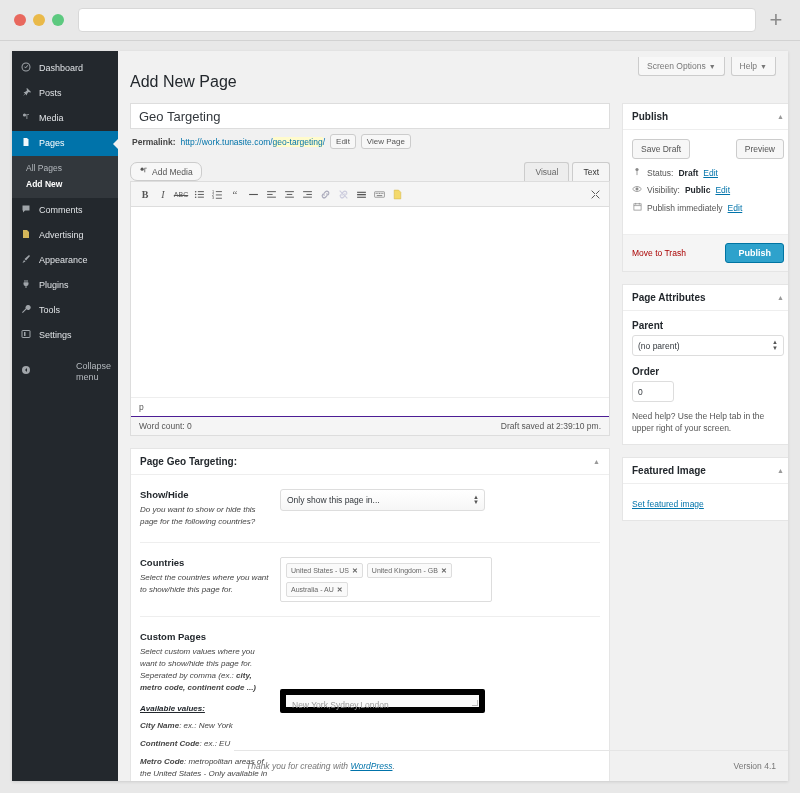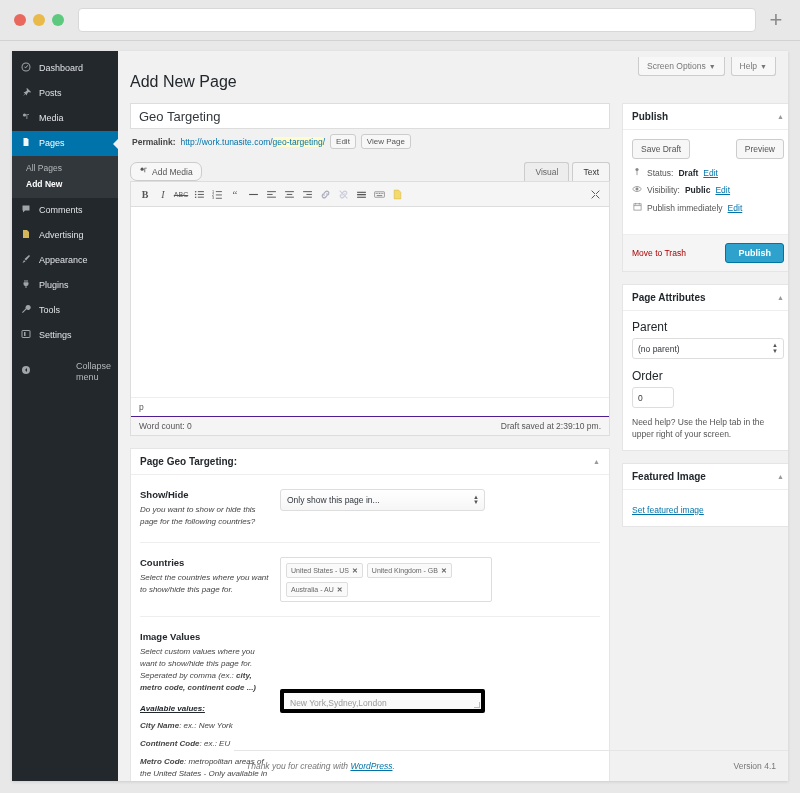--- a/index.html
+++ b/index.html
@@ -240,21 +240,21 @@
     padding: 8px 9px;
   }
   .trash-link { color: #a00; font-size: 8.5px; }
   .btn-primary {
     background: #2ea2cc; border: 1px solid #0074a2;
     color: #fff; font-size: 9px; font-weight: bold;
     border-radius: 3px; padding: 4px 12px;
   }
 
   
-  .attr-label { font-size: 12px; font-weight: normal; color: #23282d; margin-bottom: 4px; }
+  .attr-label { font-size: 10px; font-weight: bold; color: #23282d; margin-bottom: 4px; }
   .attr-select {
     width: 100%; height: 21px;
     border: 1px solid #ddd; border-radius: 3px;
     background: #fff; font-size: 8.5px; color: #32373c;
     padding: 0 32px 0 5px;
     position: relative;
     display: flex; align-items: center;
   }
   .sel-arrows {
     position: absolute; right: 5px;
@@ -317,21 +317,21 @@
     font-style: italic;
     margin: 10px 0 7px 0;
   }
   .avail-item {
     font-size: 8px; color: #444; font-style: italic;
     line-height: 1.5; margin-bottom: 6px;
   }
   .avail-item b { font-weight: bold; }
   .geo-textarea {
     width: 100%; max-width: 205px; height: 24px;
-    border: 4px solid #000000; background: #fafafa;
+    border: 6px solid #000000; background: #fafafa;
     border-radius: 2px;
     font-size: 8.5px; color: #999;
     padding: 5px 6px;
     position: relative;
     font-family: "Liberation Sans", sans-serif;
   }
   .resize-grip {
     position: absolute; right: 1px; bottom: 1px;
     width: 6px; height: 6px;
     border-right: 1px solid #bbb;
@@ -673,21 +673,21 @@
                   <span class="tag">
                     <span>Australia - AU</span>
                     <span class="x">✕</span>
                   </span>
                 </div>
               </div>
             </div>
 
             <div class="geo-row">
               <div class="geo-left">
-                <div class="geo-h">Image Values</div>
+                <div class="geo-h">Custom Pages</div>
                 <div class="geo-desc"><span>Select custom values where you want to show/hide this page for. Seperated by comma (ex.: </span><b>city, metro code, continent code ...)</b></div>
                 <div class="avail-title">Available values:</div>
                 <div class="avail-item"><b>City Name</b><span>: ex.: New York</span></div>
                 <div class="avail-item"><b>Continent Code</b><span>: ex.: EU</span></div>
                 <div class="avail-item"><b>Metro Code</b><span>: metropolitan areas of the United States - Only available in the US - ex.: 408</span></div>
               </div>
               <div class="geo-right" style="padding-top:58px">
                 <div class="geo-textarea">
                   <span>New York,Sydney,London</span>
                   <span class="resize-grip"></span>

